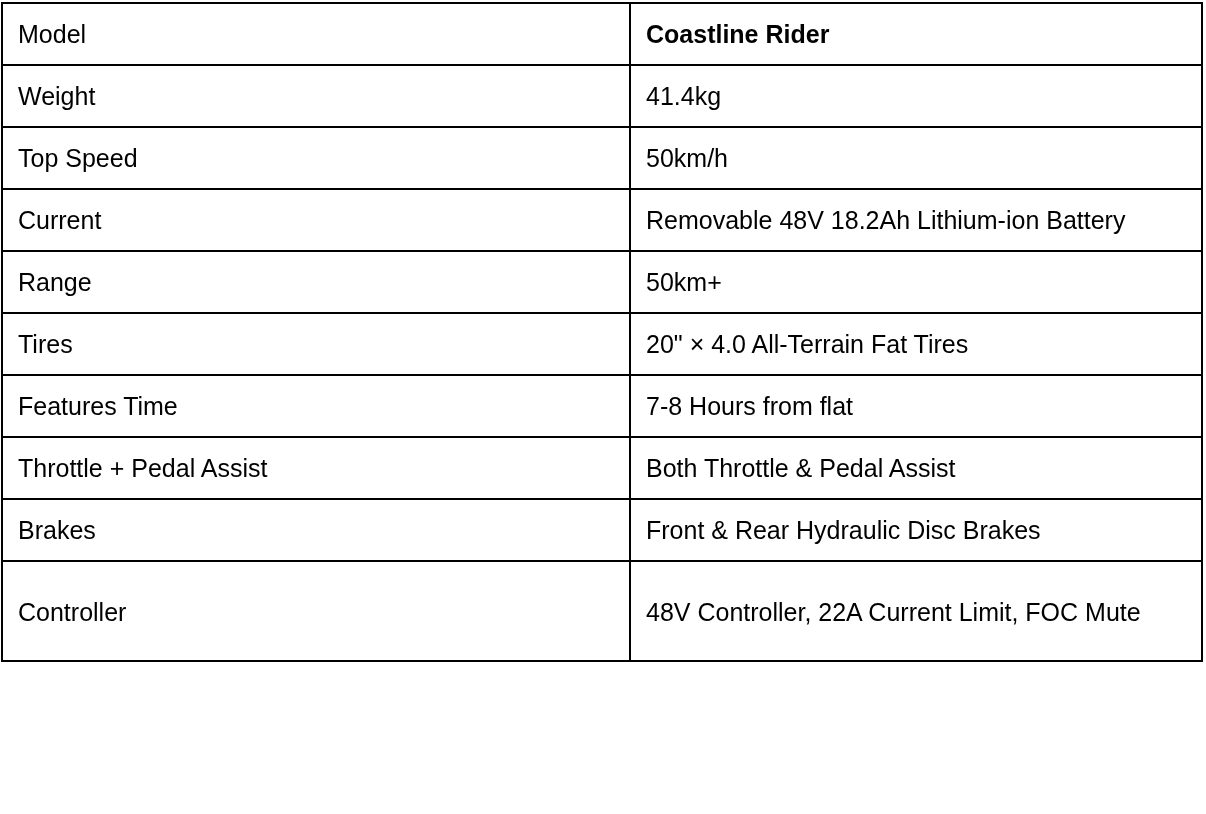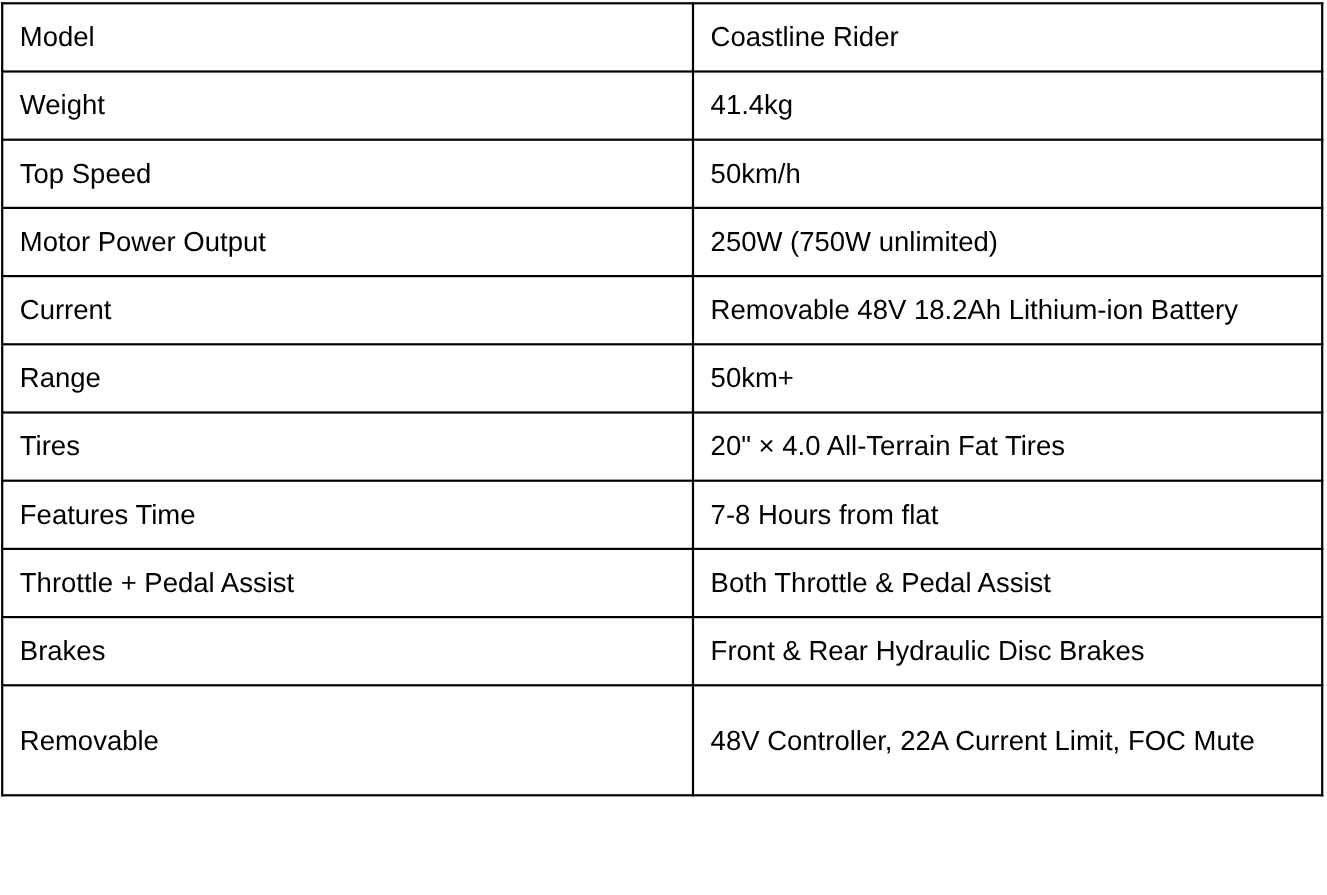--- a/index.html
+++ b/index.html
@@ -15,42 +15,38 @@
     table.spec td {
       border: 2px solid #000000;
       padding: 0 15px;
       vertical-align: middle;
       line-height: 33px;
       height: 62px;
       box-sizing: border-box;
     }
     table.spec td.label { width: 718px; }
     table.spec tr.tall td { height: 100px; padding-top: 2px; }
-    table.spec td.bold { font-weight: normal; }
+    table.spec td.bold { font-weight: bold; }
   </style>
 </head>
 <body>
 
 <table class="spec">
   <tbody>
     <tr>
       <td class="label">Model</td>
       <td class="bold">Coastline Rider</td>
     </tr>
     <tr>
       <td class="label">Weight</td>
       <td>41.4kg</td>
     </tr>
     <tr>
       <td class="label">Top Speed</td>
       <td>50km/h</td>
-    </tr>
-    <tr>
-      <td class="label">Motor Power Output</td>
-      <td>250W (750W unlimited)</td>
     </tr>
     <tr>
       <td class="label">Current</td>
       <td>Removable 48V 18.2Ah Lithium-ion Battery</td>
     </tr>
     <tr>
       <td class="label">Range</td>
       <td>50km+</td>
     </tr>
     <tr>
@@ -63,19 +59,19 @@
     </tr>
     <tr>
       <td class="label">Throttle + Pedal Assist</td>
       <td>Both Throttle &amp; Pedal Assist</td>
     </tr>
     <tr>
       <td class="label">Brakes</td>
       <td>Front &amp; Rear Hydraulic Disc Brakes</td>
     </tr>
     <tr class="tall">
-      <td class="label">Removable</td>
+      <td class="label">Controller</td>
       <td>
           <span style="display:block;width:540px;">48V Controller, 22A Current Limit, FOC Mute</span>
         </td>
     </tr>
   </tbody>
 </table>
 
 </body></html>

